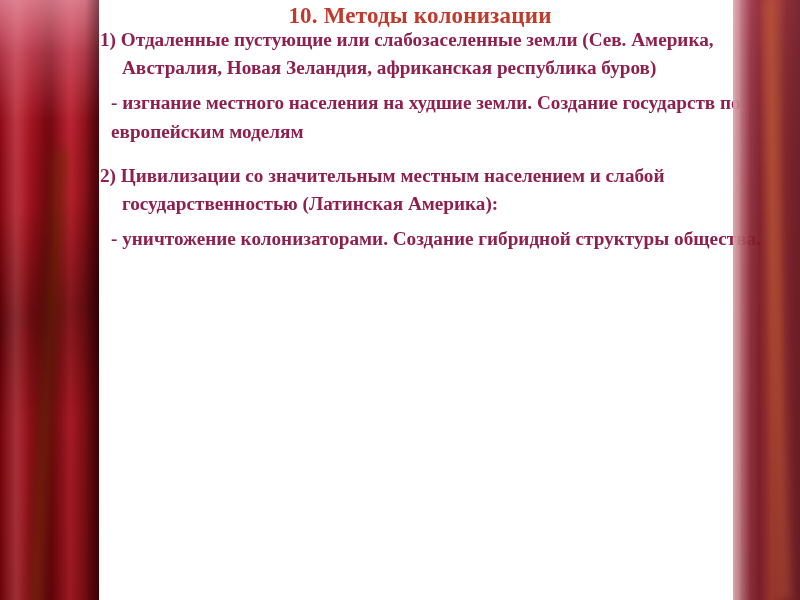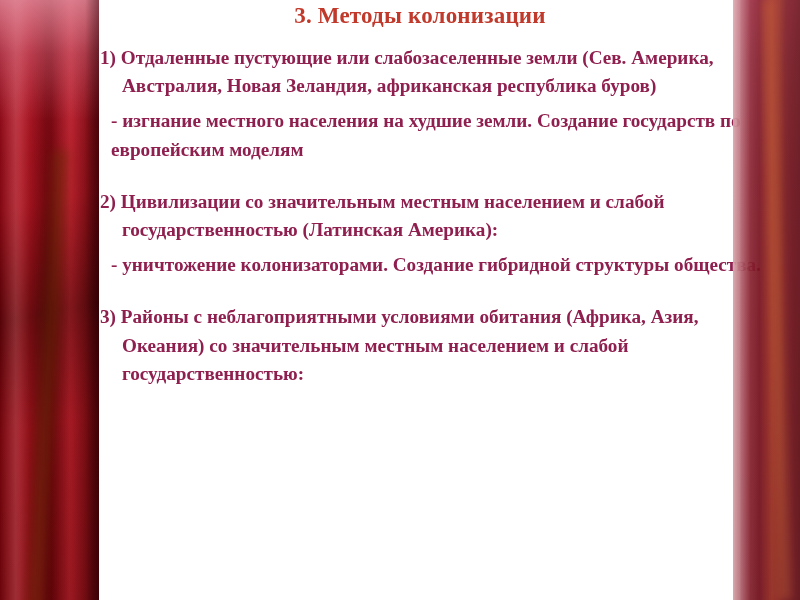--- a/index.html
+++ b/index.html
@@ -193,66 +193,65 @@
     font-size: 23px;
     font-weight: bold;
     color: #c0392b;
     letter-spacing: 0.2px;
     line-height: 1.22;
   }
 
   .body-block {
     position: absolute;
     left: 100px;
-    top: 44px;
+    top: 26px;
     width: 680px;
   }
 
   .para {
     color: #8e1f4e;
     font-weight: bold;
     font-size: 19.2px;
     line-height: 28.2px;
     margin: 0 0 0 0;
     text-indent: -22px;
     padding-left: 22px;
   }
   .para.sub {
     text-indent: 0;
     padding-left: 11px;
     margin-top: 7px;
   }
   .para.gap {
-    margin-top: 24px;
+    margin-top: 16px;
   }
 </style>
 </head>
 <body>
 
 <div id="slide">
 
   <div class="content-plate"></div>
 
   <div class="curtain-left">
     <div class="sheen"></div>
     <div class="top-light"></div>
     <div class="dark-fold"></div>
     <div class="edge-shadow"></div>
   </div>
 
   <div class="text-layer">
 
-    <div class="slide-title">3. Методы колонизации</div>
+    <div class="slide-title">10. Методы колонизации</div>
 
     <div class="body-block">
       <p class="para">1) Отдаленные пустующие или слабозаселенные земли (Сев. Америка, Австралия, Новая Зеландия, африканская республика буров)</p>
       <p class="para sub"> - изгнание местного населения на худшие земли. Создание государств по европейским моделям</p>
       <p class="para gap">2) Цивилизации со значительным местным населением и слабой государственностью (Латинская Америка):</p>
       <p class="para sub"> - уничтожение колонизаторами. Создание гибридной структуры общества.</p>
-      <p class="para gap">3) Районы с неблагоприятными условиями обитания (Африка, Азия, Океания) со значительным местным населением и слабой государственностью:</p>
     </div>
 
   </div>
 
   <div class="curtain-right">
     <div class="sheen"></div>
     <div class="warm-fold"></div>
     <div class="left-edge"></div>
   </div>
 

